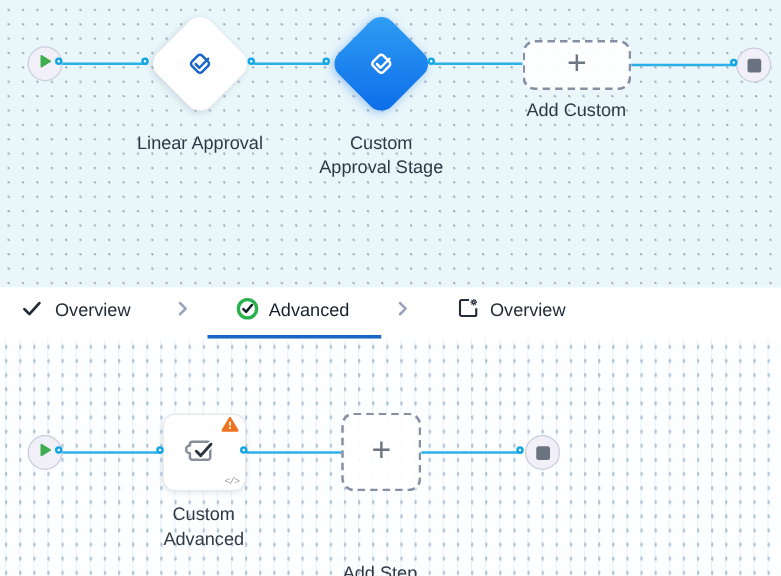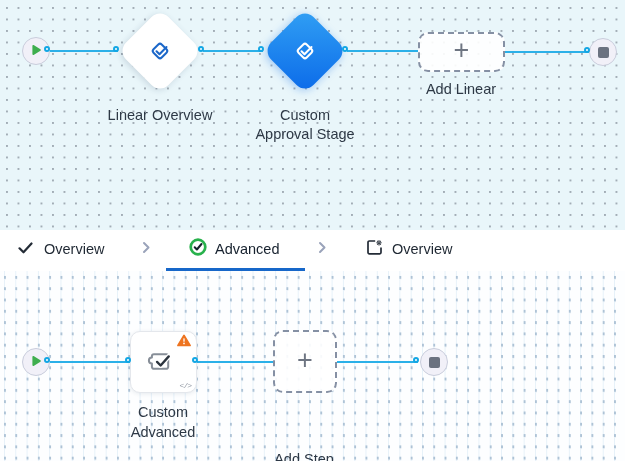--- a/index.html
+++ b/index.html
@@ -137,26 +137,26 @@
 
     <div class="add-box" style="left:418px; top:32px; width:87px; height:40px;">
       <span class="plus">+</span>
     </div>
 
     <div class="port" style="left:583.5px; top:46.5px;"></div>
     <div class="terminal" style="left:589px; top:38px;">
       <span class="stop-square"></span>
     </div>
 
-    <div class="node-label" style="left:160px; top:106px;">Linear Overview</div>
+    <div class="node-label" style="left:160px; top:106px;">Linear Approval</div>
     <div class="node-label" style="left:305px; top:106px;">
       <div>Custom</div>
       <div>Approval Stage</div>
     </div>
-    <div class="node-label" style="left:461px; top:80px;">Add Linear</div>
+    <div class="node-label" style="left:461px; top:80px;">Add Custom</div>
   </div>
 
   <div class="tabbar">
 
     <div class="tab" style="left:18px; gap:11px;">
       <span>
         <svg width="15" height="12" viewBox="0 0 15 12">
             <path d="M1.5 6.3 l4 4 L13.5 1.5" fill="none" stroke="#232b36" stroke-width="2.2" stroke-linecap="round" stroke-linejoin="round"></path>
           </svg>
       </span>

